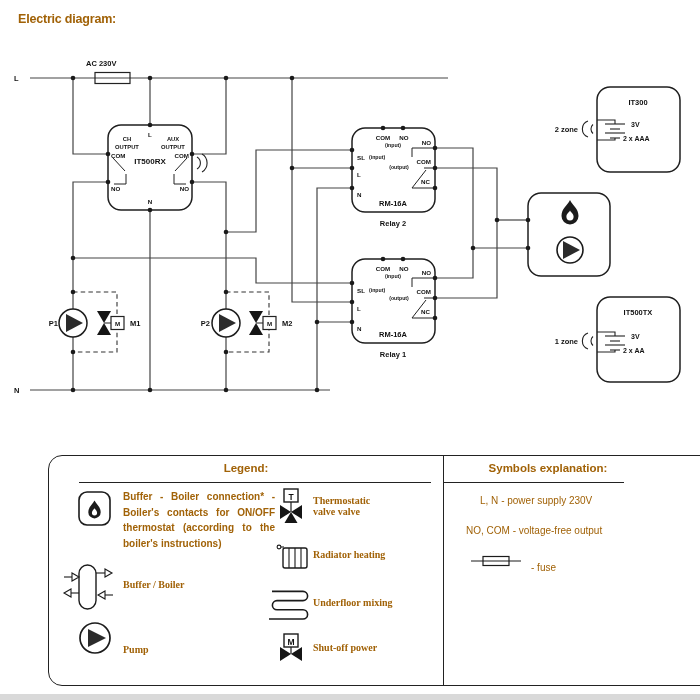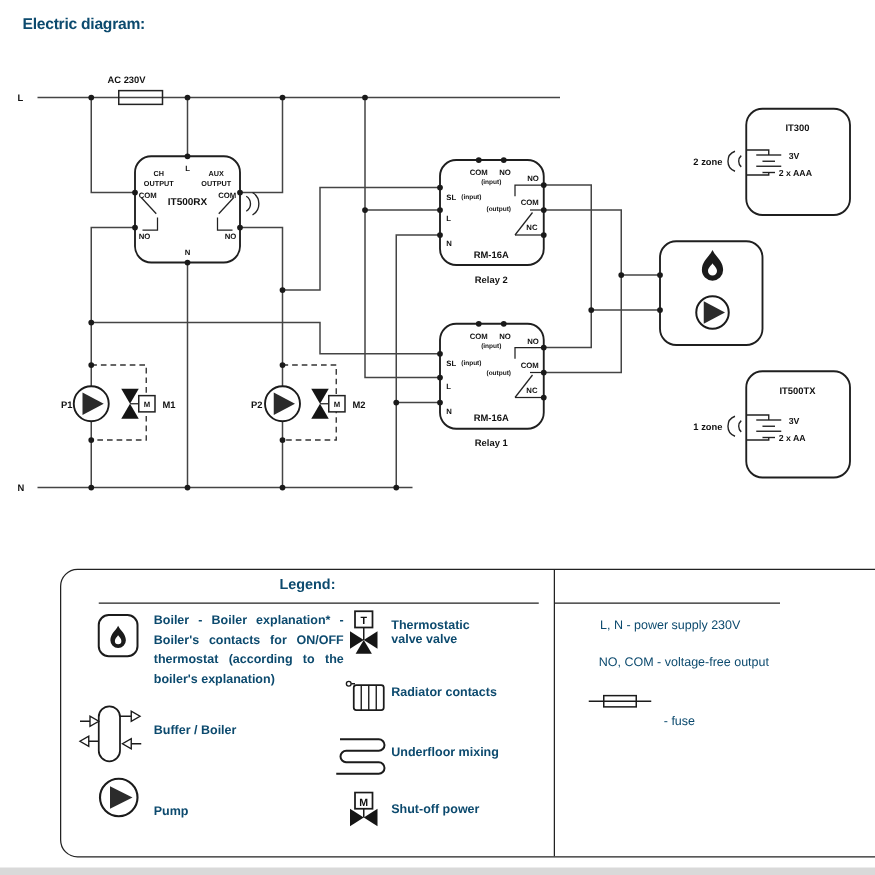--- a/index.html
+++ b/index.html
@@ -1,31 +1,31 @@
 <!DOCTYPE html>
 <html><head>
 <meta charset="utf-8">
 <style>
   html,body{margin:0;padding:0;background:#fff;}
   #stage{position:relative;width:700px;height:700px;background:#ffffff;overflow:hidden;
-         font-family:"Liberation Sans",sans-serif;color:#0c4a6e;}
+         font-family:"Liberation Sans",sans-serif;color:#a16207;}
   #stage svg{display:block;}
   .abs{position:absolute;}
   #page-title{position:absolute;left:18px;top:12px;font-size:12.5px;font-weight:bold;letter-spacing:-0.2px;}
   
   text{font-family:"Liberation Sans",sans-serif;font-weight:bold;fill:#111;}
   .t62{font-size:6.2px;} .t52{font-size:5.2px;font-weight:bold;} .t58{font-size:5.8px;}
   .t75{font-size:7.5px;} .t70{font-size:7px;}
   
   #legend-box{position:absolute;left:48px;top:455px;width:676px;height:231px;
               border:1.6px solid #222;border-radius:14px;box-sizing:border-box;}
   .lg-head{position:absolute;font-size:11.5px;font-weight:bold;text-align:center;}
   .rule{position:absolute;height:0;border-top:1.4px solid #222;}
   .divider{position:absolute;left:394px;top:0;bottom:0;width:0;border-left:1.4px solid #222;}
-  .lg-label{position:absolute;font-size:10px;font-weight:bold;white-space:nowrap;}
+  .lg-label{position:absolute;font-size:10px;font-weight:bold;white-space:nowrap;font-family:Liberation Serif, serif;}
   .lg-par{position:absolute;font-size:10px;font-weight:bold;line-height:15.6px;text-align:justify;margin:0;}
   .sym-row{position:absolute;font-size:10px;font-weight:normal;white-space:nowrap;}
   #bottom-strip{position:absolute;left:0;top:694px;width:700px;height:6px;background:#d9d9d9;}
 </style>
 </head>
 <body>
 
 <div id="stage">
 
   <div id="page-title">Electric diagram:</div>
@@ -267,32 +267,33 @@
         <circle cx="497" cy="220" r="2.3"></circle>
       <circle cx="528" cy="220" r="2.3"></circle>
         <circle cx="528" cy="248" r="2.3"></circle>
     </g>
   </svg>
 
   <div id="legend-box">
     <div class="lg-head" style="left:0;top:6px;width:394px">Legend:</div>
     <div class="rule" style="left:30px;top:26px;width:352px"></div>
     <div class="divider"></div>
+    <div class="lg-head" style="left:394px;top:6px;width:210px">Symbols explanation:</div>
     <div class="rule" style="left:395px;top:26px;width:180px"></div>
 
     <svg class="abs" style="left:28px;top:34px" width="36" height="38">
       <rect x="2" y="2" width="31" height="33" rx="8" fill="#fff" stroke="#1b1b1b" stroke-width="1.6"></rect>
       <g transform="translate(17.5,20)">
         <path d="M0,-9.5 C-1.8,-5.5 -6.2,-3.3 -6.2,2.2 A6.2,6.2 0 0 0 6.2,2.2 C6.2,-3.3 1.8,-5.5 0,-9.5 Z" fill="#1b1b1b"></path>
         <path d="M0,-1.8 C-0.8,-0.4 -2.6,0.6 -2.6,2.8 A2.6,2.6 0 0 0 2.6,2.8 C2.6,0.6 0.8,-0.4 0,-1.8 Z" fill="#fff"></path>
       </g>
     </svg>
     <p class="lg-par" style="left:74px;top:33px;width:152px">
-      <span>Boiler - Boiler explanation*</span>
-      <span>- Boiler's contacts for ON/OFF thermostat (according to the boiler's explanation)</span>
+      <span>Buffer - Boiler connection*</span>
+      <span>- Boiler's contacts for ON/OFF thermostat (according to the boiler's instructions)</span>
     </p>
 
     <svg class="abs" style="left:12px;top:105px" width="60" height="54">
       <rect x="18" y="4" width="17" height="44" rx="8.5" fill="#fff" stroke="#1b1b1b" stroke-width="1.4"></rect>
       <g stroke="#1b1b1b" stroke-width="1.1" fill="#fff">
         <path d="M3,16 H11"></path>
           <path d="M11,12 L11,20 L18,16 Z"></path>
         <path d="M35,12 H44"></path>
           <path d="M44,8 L44,16 L51,12 Z"></path>
         <path d="M10,32 H18"></path>
@@ -321,45 +322,45 @@
       <div>Thermostatic</div>
       <div>valve valve</div>
     </div>
 
     <svg class="abs" style="left:226px;top:86px" width="34" height="30">
       <circle cx="4" cy="5" r="1.9" fill="none" stroke="#1b1b1b" stroke-width="1.1"></circle>
       <path d="M6,5 H9" stroke="#1b1b1b" stroke-width="1.1"></path>
       <rect x="8" y="6" width="24" height="20" rx="2" fill="#fff" stroke="#1b1b1b" stroke-width="1.4"></rect>
       <path d="M14,6 V26 M20,6 V26 M26,6 V26" stroke="#1b1b1b" stroke-width="1.1"></path>
     </svg>
-    <div class="lg-label" style="left:264px;top:93px">Radiator contacts</div>
+    <div class="lg-label" style="left:264px;top:93px">Radiator heating</div>
 
     <svg class="abs" style="left:216px;top:133px" width="48" height="34">
       <path d="M4,30 H38 A4.6,4.6 0 0 0 38,20.8 H12 A4.6,4.6 0 0 1 12,11.6 H38 A4.6,4.6 0 0 0 38,2.4 H7" fill="none" stroke="#1b1b1b" stroke-width="1.6"></path>
     </svg>
     <div class="lg-label" style="left:264px;top:141px">Underfloor mixing</div>
 
     <svg class="abs" style="left:228px;top:177px" width="30" height="32">
       <rect x="7" y="1" width="14" height="13" fill="#fff" stroke="#1b1b1b" stroke-width="1.4"></rect>
       <text x="14" y="11.5" text-anchor="middle" style="font-size:8.5px">M</text>
       <path d="M14,14 V21" stroke="#1b1b1b" stroke-width="1.2"></path>
       <path d="M3,14 L3,28 L14,21 Z" fill="#151515"></path>
       <path d="M25,14 L25,28 L14,21 Z" fill="#151515"></path>
     </svg>
     <div class="lg-label" style="left:264px;top:186px">Shut-off power</div>
 
     <div class="sym-row" style="left:431px;top:39px">
       <span>L, N</span>
       <span>- power supply 230V</span>
     </div>
-    <div class="sym-row" style="left:430px;top:69px">
+    <div class="sym-row" style="left:417px;top:69px">
       <span>NO, COM</span>
       <span>- voltage-free output</span>
     </div>
     <svg class="abs" style="left:420px;top:97px" width="56" height="16">
       <path d="M2,8 H52" stroke="#1b1b1b" stroke-width="1.2"></path>
       <rect x="14" y="3.5" width="26" height="9" fill="none" stroke="#1b1b1b" stroke-width="1.2"></rect>
     </svg>
-    <div class="sym-row" style="left:482px;top:116px">- fuse</div>
+    <div class="sym-row" style="left:482px;top:106px">- fuse</div>
   </div>
 
   <div id="bottom-strip"></div>
 </div>
 
 </body></html>

